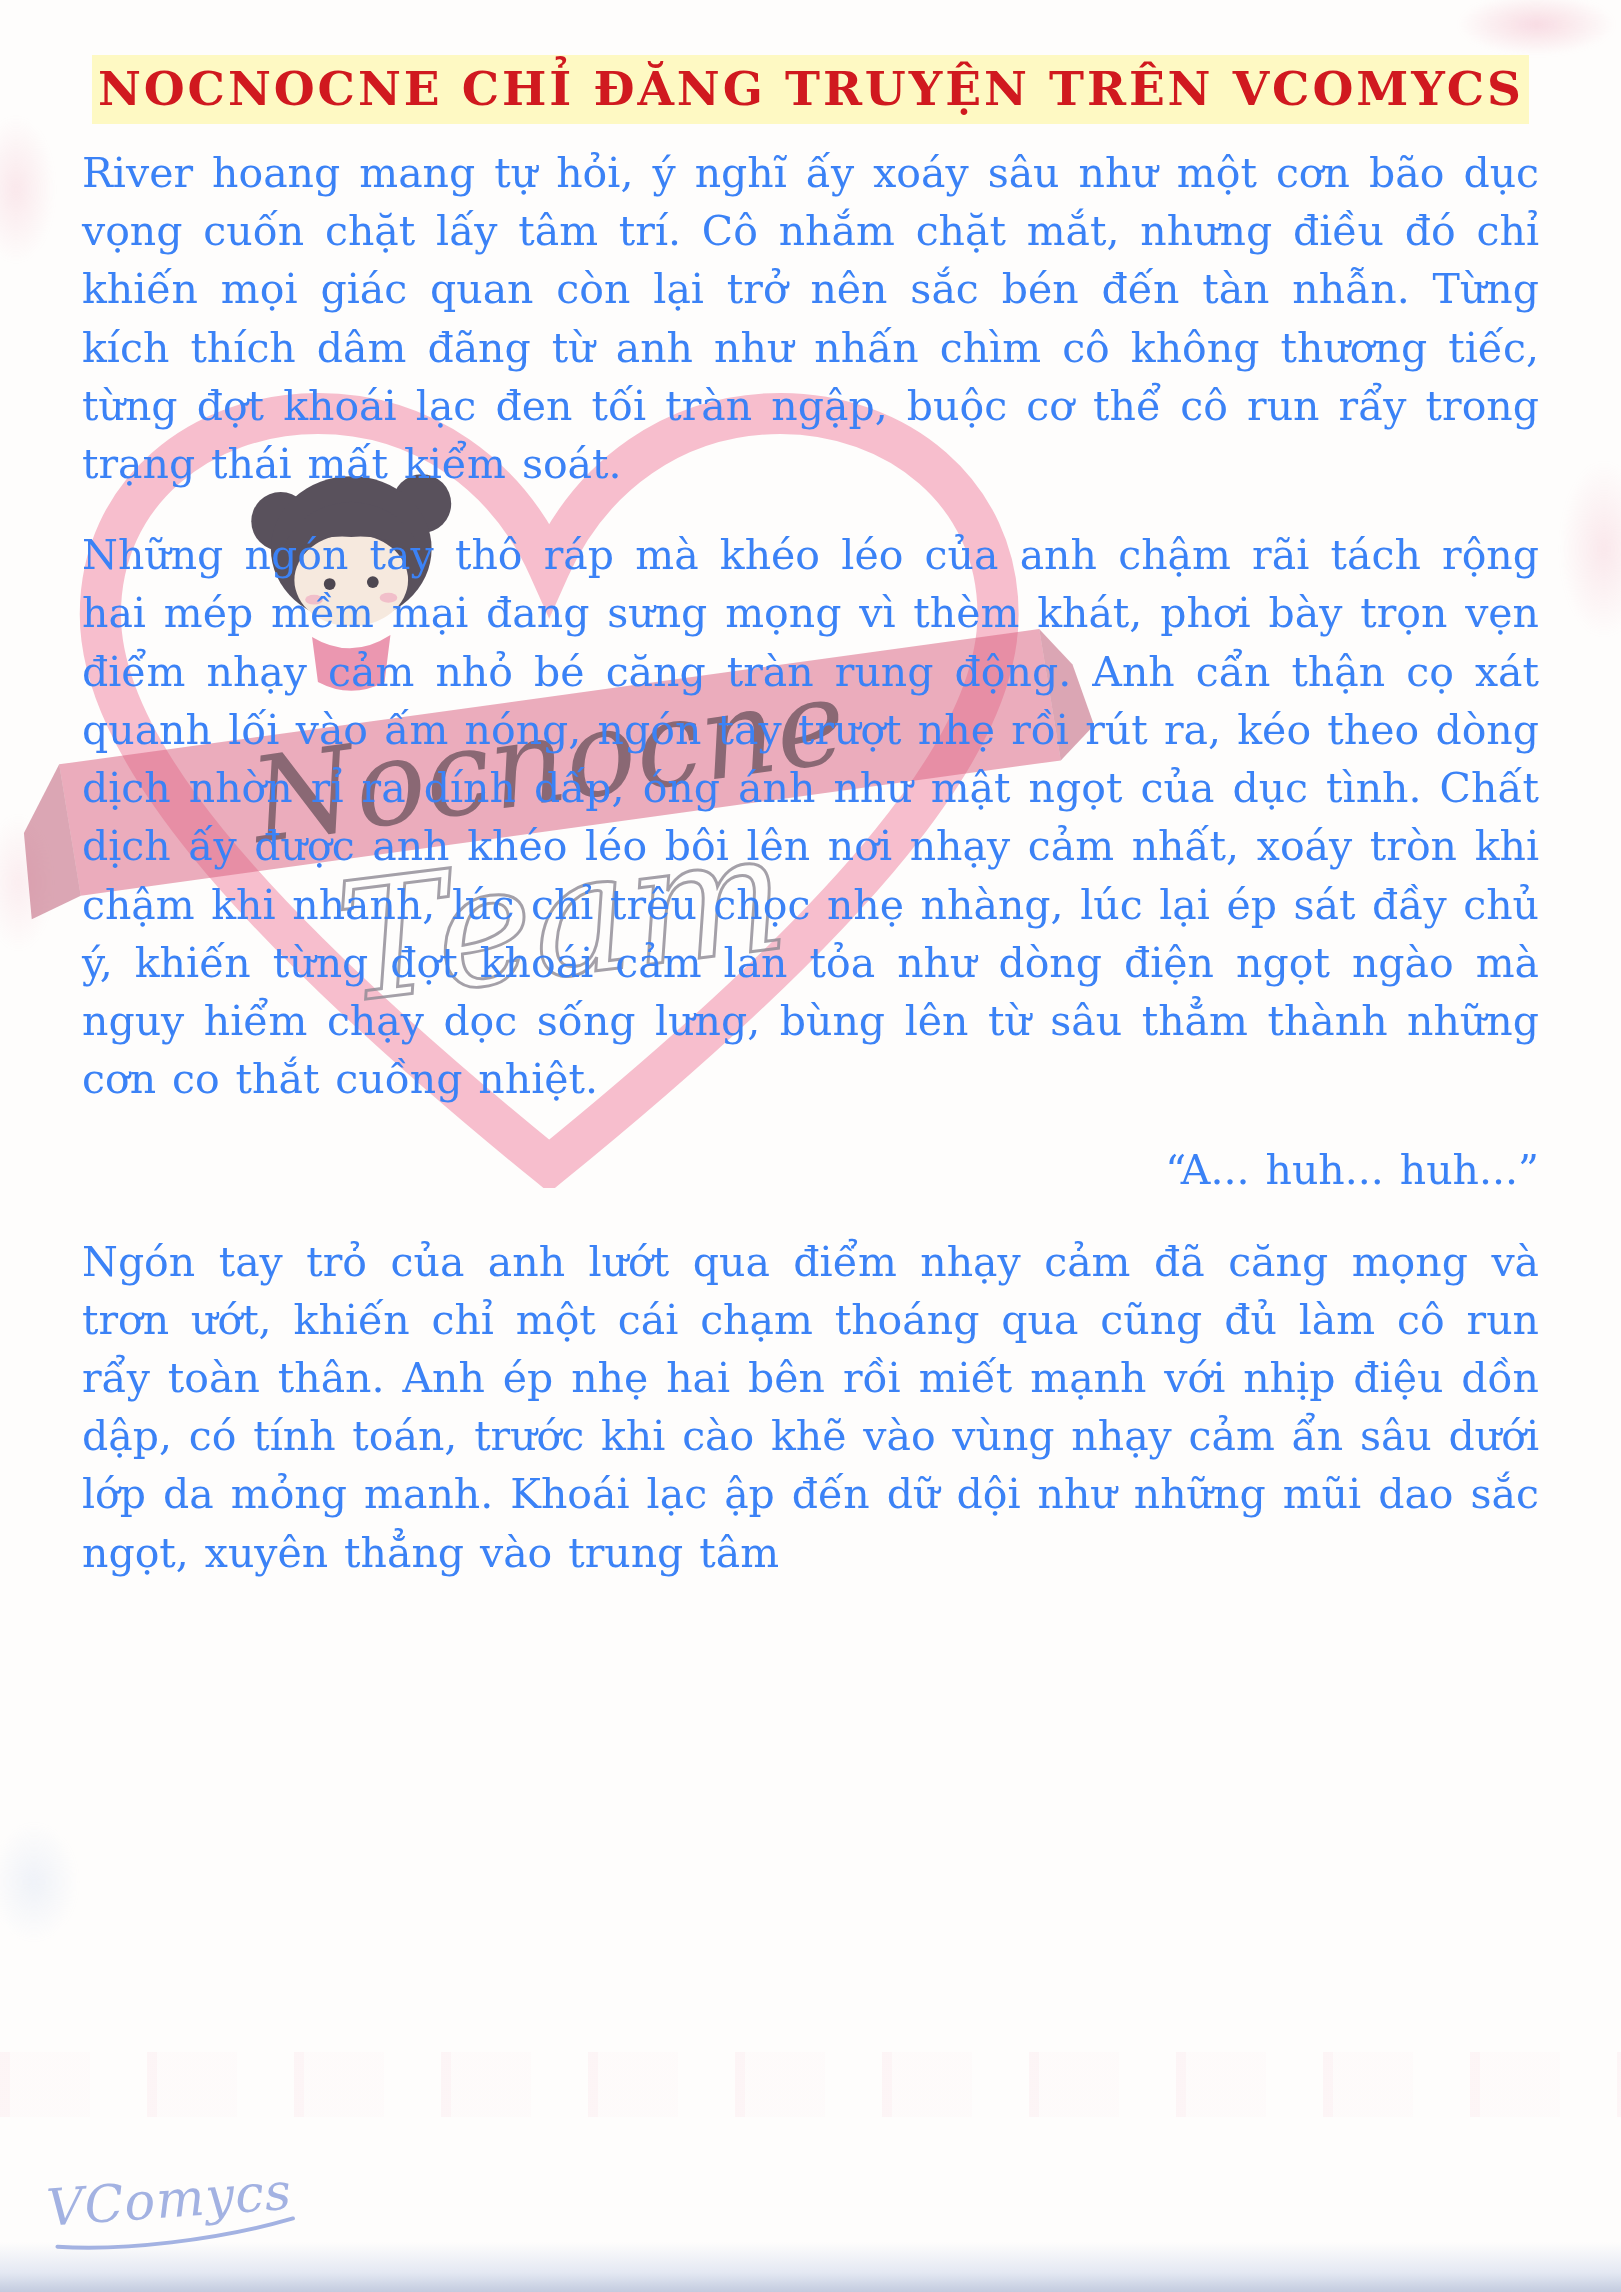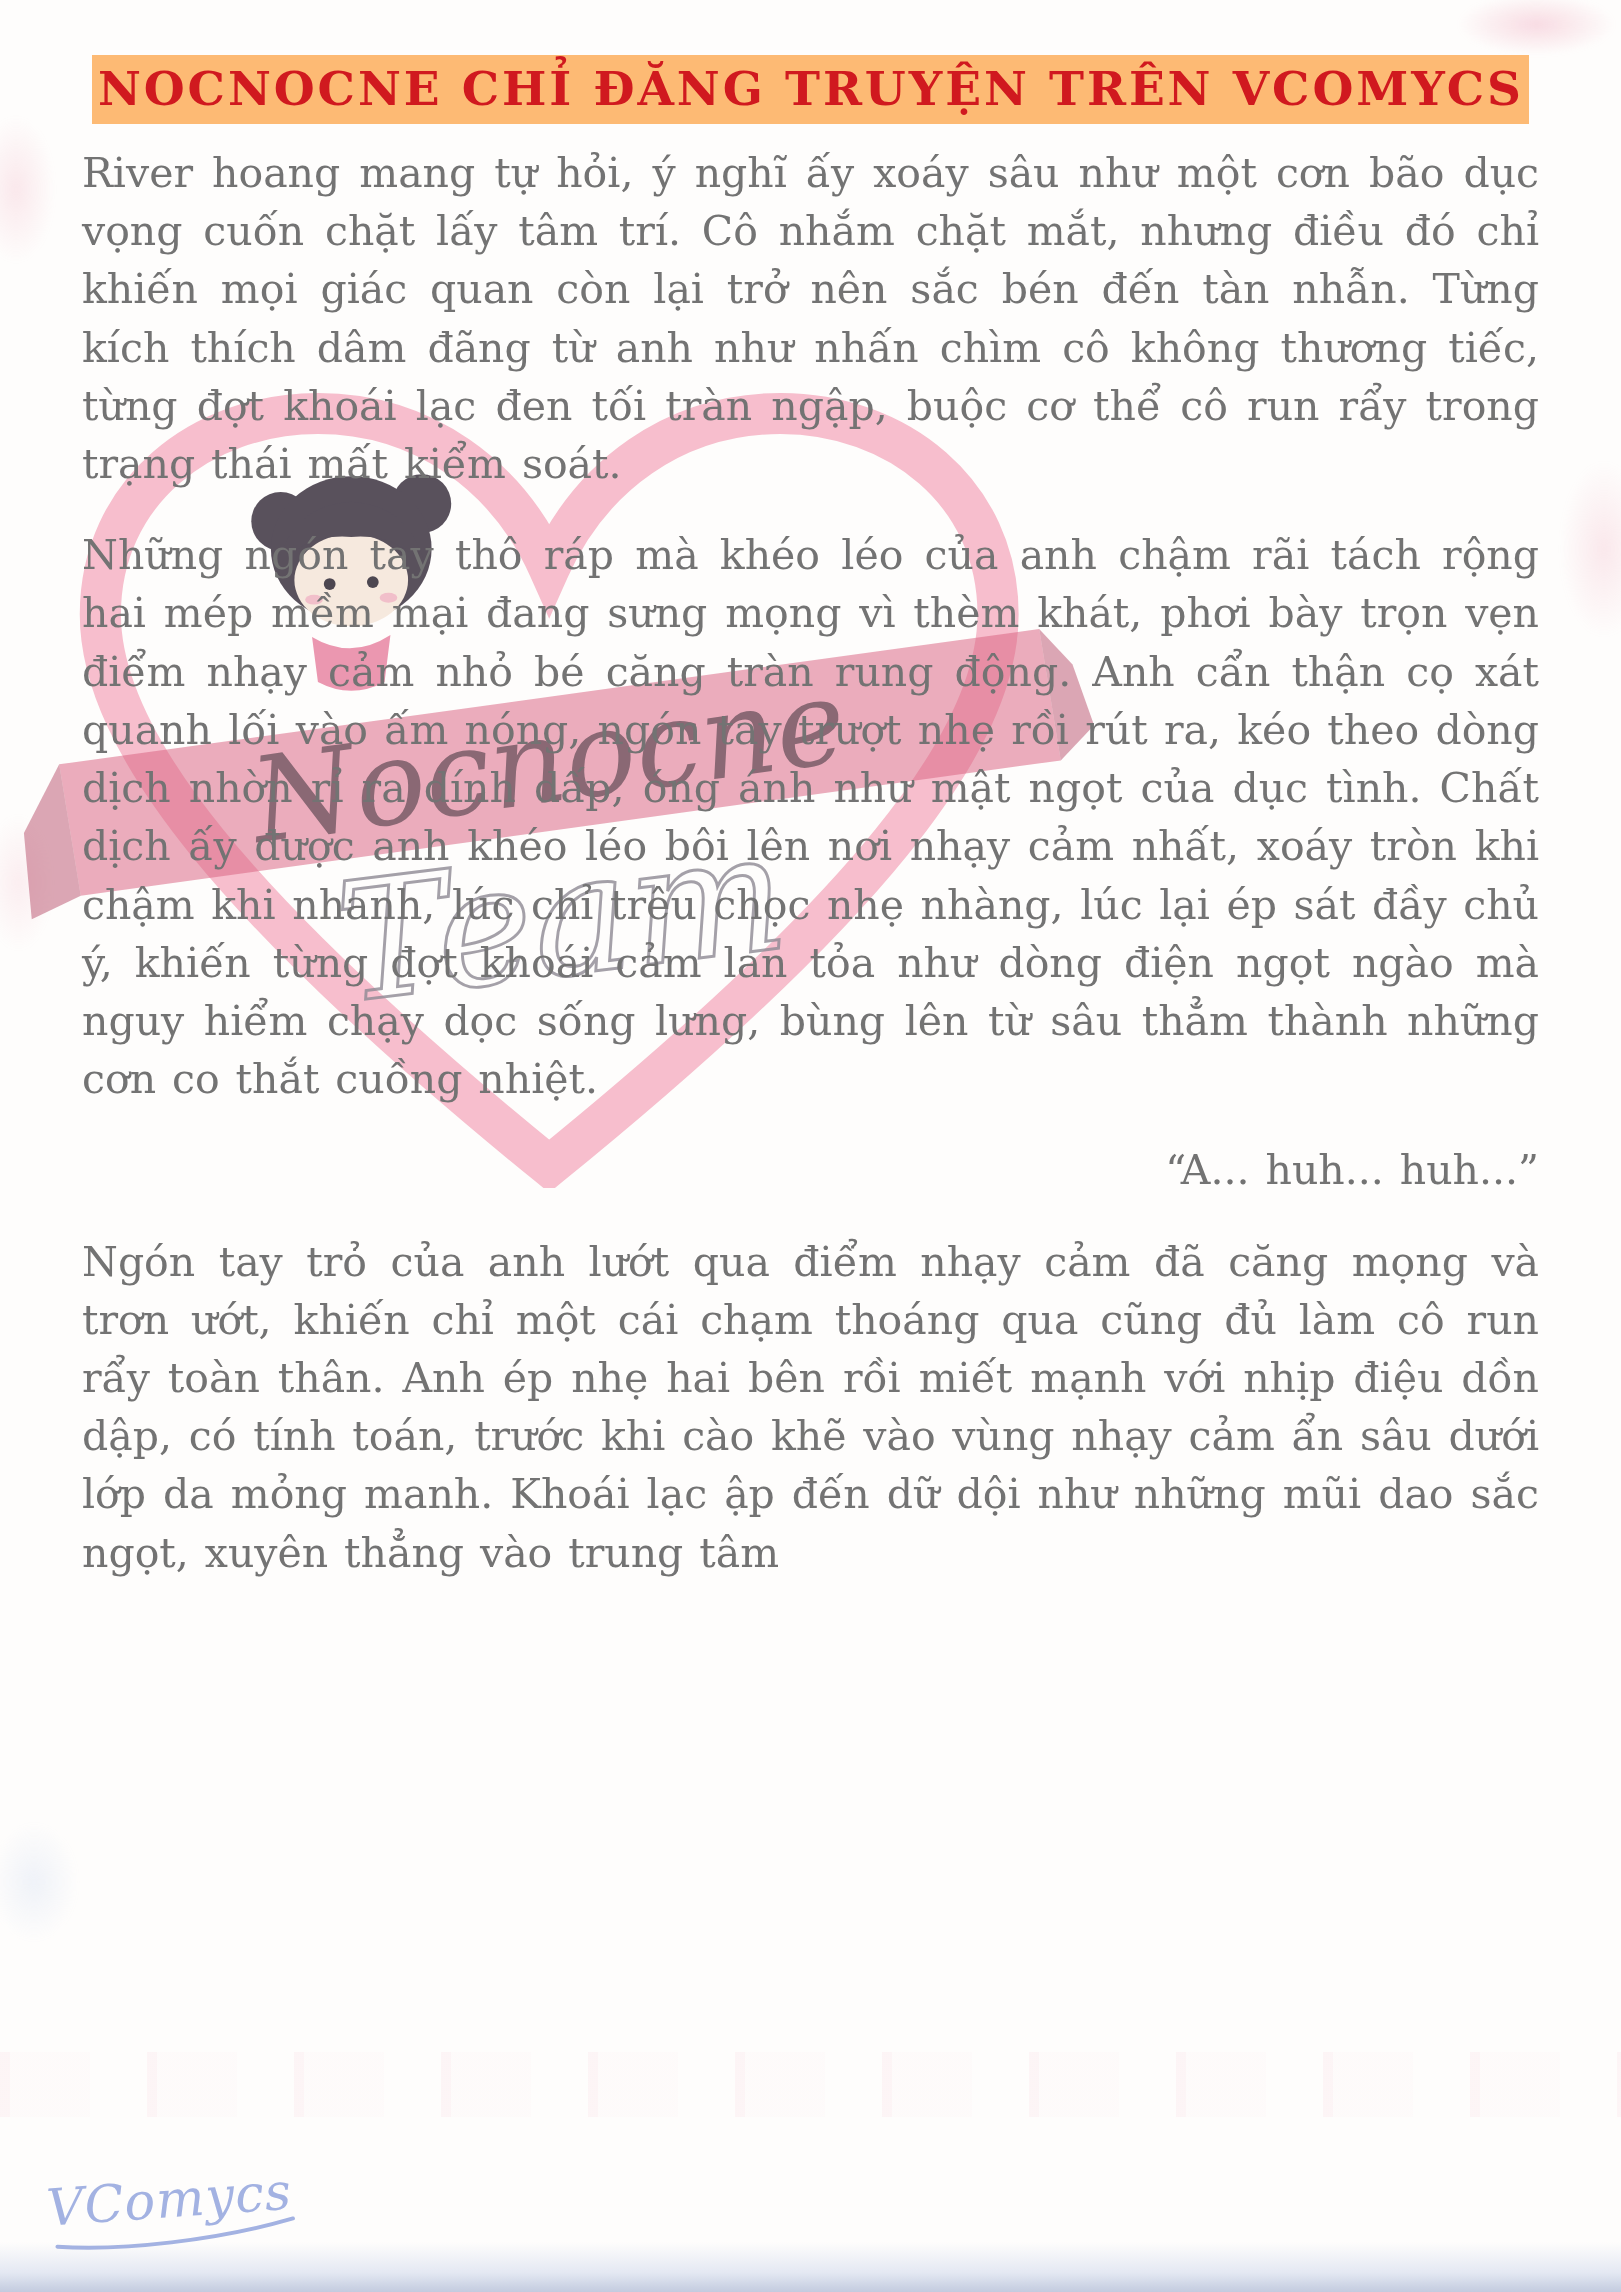--- a/index.html
+++ b/index.html
@@ -29,41 +29,41 @@
   .bottombar {
     left:0; bottom:0; width:1621px; height:51px;
     background:linear-gradient(to bottom, rgba(160,180,220,0), rgba(150,170,215,.25) 60%, rgba(118,138,185,.45));
   }
 
   
   .header-banner {
     position:relative; z-index:3;
     margin:55px auto 0;
     width:1437px;
-    background:#fdba74;
+    background:#fef9c3;
     text-align:center;
     padding:7.8px 5.9px 9.8px;
   }
   .header-banner .header-text {
     font-size:47px; font-weight:bold;
     letter-spacing:2.9px;
     color:#d0191f;
     line-height:1.1;
     white-space:nowrap;
   }
 
   
   .watermark { position:absolute; left:19.6px; top:374px; z-index:1; }
 
   
   .content { position:relative; z-index:2; padding:19.6px 82px 0; }
   .content p {
     font-size:41px;
     line-height:1.42;
-    color:#737373;
+    color:#3b82f6;
     text-align:justify;
     word-spacing:2.9px;
     margin-bottom:33px;
     font-weight:500;
   }
   .content p.quote { text-align:right; }
 
   
   .logo {
     position:absolute; left:47px; top:2170px; z-index:2;

